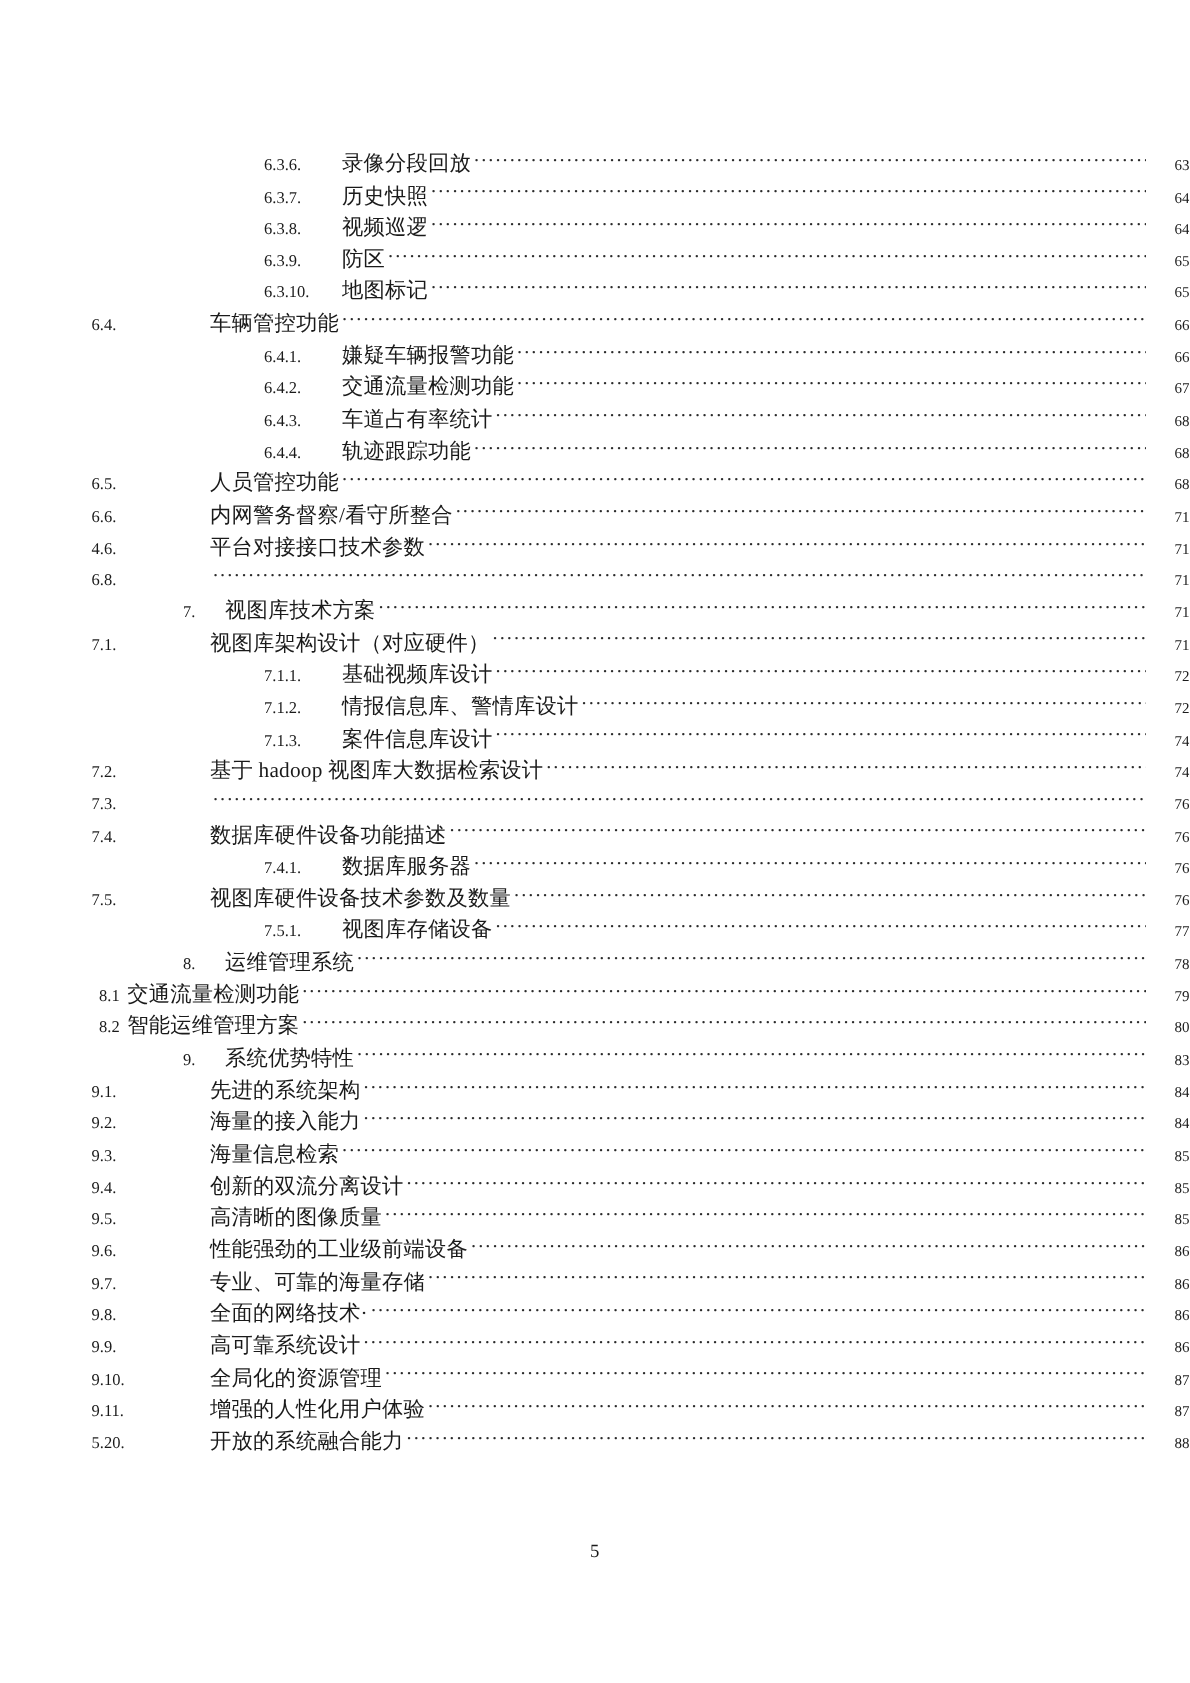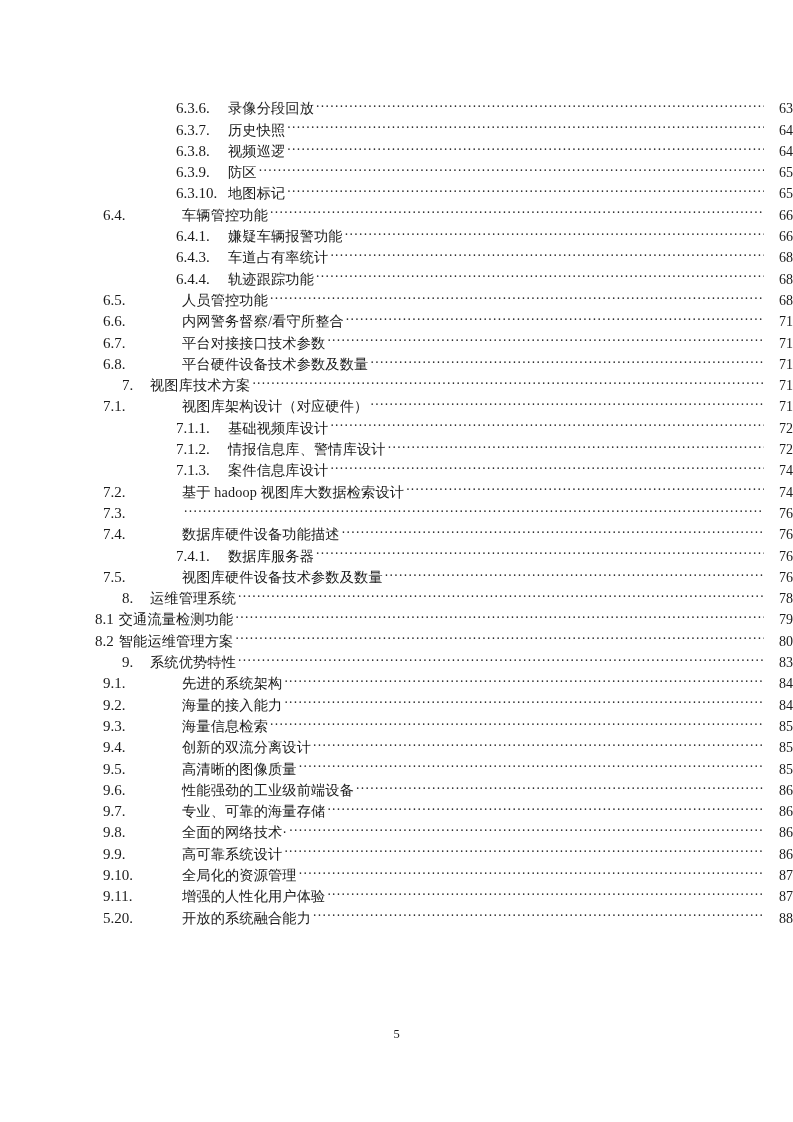--- a/index.html
+++ b/index.html
@@ -26,27 +26,27 @@
   .toc-row {
     display: flex;
     align-items: baseline;
     height: 21.3px;
     line-height: 21.3px;
     white-space: nowrap;
     font-size: 14.2px;
   }
   
   .lvl1 { padding-left: 122px; }
-  .lvl2 { padding-left: 103px; }
+  .lvl2 { padding-left: 61px; }
   .lvl3 { padding-left: 176px; }
-  .lvl2b { padding-left: 95px; }
+  .lvl2b { padding-left: 66px; }
 
   .num {
     flex: 0 0 auto;
-    font-size: 15px;
+    font-size: 11px;
     font-family: Liberation Serif, serif;
   }
   
   .lvl1 .num { width: 28px; }
   .lvl2 .num { width: 79px; }
   .lvl3 .num { width: 52px; }
   .lvl2b .num { width: auto; padding-right: 5px; }
 
   .label {
     flex: 0 0 auto;
@@ -69,21 +69,21 @@
     letter-spacing: 1.35px;
     color: #2a2a2a;
     white-space: nowrap;
     overflow: hidden;
   }
   .pageno {
     flex: 0 0 auto;
     width: 28px;
     text-align: right;
     padding-right: 0px;
-    font-size: 14px;
+    font-size: 10px;
   }
   .footer {
     position: absolute;
     left: 0;
     top: 1027px;
     width: 793px;
     text-align: center;
     font-size: 12.5px;
     font-family: "Liberation Serif", "DejaVu Serif", serif;
     color: #1a1a1a;
@@ -131,20 +131,26 @@
         <span class="leader"></span>
         <span class="pageno">66</span>
       </div>
       <div class="toc-row lvl3">
         <span class="num">6.4.1.</span>
         <span class="label">嫌疑车辆报警功能</span>
         <span class="leader"></span>
         <span class="pageno">66</span>
       </div>
       <div class="toc-row lvl3">
+        <span class="num">6.4.2.</span>
+        <span class="label">交通流量检测功能</span>
+        <span class="leader"></span>
+        <span class="pageno">67</span>
+      </div>
+      <div class="toc-row lvl3">
         <span class="num">6.4.3.</span>
         <span class="label">车道占有率统计</span>
         <span class="leader"></span>
         <span class="pageno">68</span>
       </div>
       <div class="toc-row lvl3">
         <span class="num">6.4.4.</span>
         <span class="label">轨迹跟踪功能</span>
         <span class="leader"></span>
         <span class="pageno">68</span>
@@ -155,28 +161,27 @@
         <span class="leader"></span>
         <span class="pageno">68</span>
       </div>
       <div class="toc-row lvl2">
         <span class="num">6.6.</span>
         <span class="label">内网警务督察/看守所整合</span>
         <span class="leader"></span>
         <span class="pageno">71</span>
       </div>
       <div class="toc-row lvl2">
-        <span class="num">6.7.</span>
+        <span class="num">4.6.</span>
         <span class="label">平台对接接口技术参数</span>
         <span class="leader"></span>
         <span class="pageno">71</span>
       </div>
       <div class="toc-row lvl2">
         <span class="num">6.8.</span>
-        <span class="label">平台硬件设备技术参数及数量</span>
         <span class="leader"></span>
         <span class="pageno">71</span>
       </div>
       <div class="toc-row lvl1">
         <span class="num">7.</span>
         <span class="label">视图库技术方案</span>
         <span class="leader"></span>
         <span class="pageno">71</span>
       </div>
       <div class="toc-row lvl2">
@@ -225,20 +230,26 @@
         <span class="label">数据库服务器</span>
         <span class="leader"></span>
         <span class="pageno">76</span>
       </div>
       <div class="toc-row lvl2">
         <span class="num">7.5.</span>
         <span class="label">视图库硬件设备技术参数及数量</span>
         <span class="leader"></span>
         <span class="pageno">76</span>
       </div>
+      <div class="toc-row lvl3">
+        <span class="num">7.5.1.</span>
+        <span class="label">视图库存储设备</span>
+        <span class="leader"></span>
+        <span class="pageno">77</span>
+      </div>
       <div class="toc-row lvl1">
         <span class="num">8.</span>
         <span class="label">运维管理系统</span>
         <span class="leader"></span>
         <span class="pageno">78</span>
       </div>
       <div class="toc-row lvl2b">
         <span class="num">8.1</span>
         <span class="label">交通流量检测功能</span>
         <span class="leader"></span>

